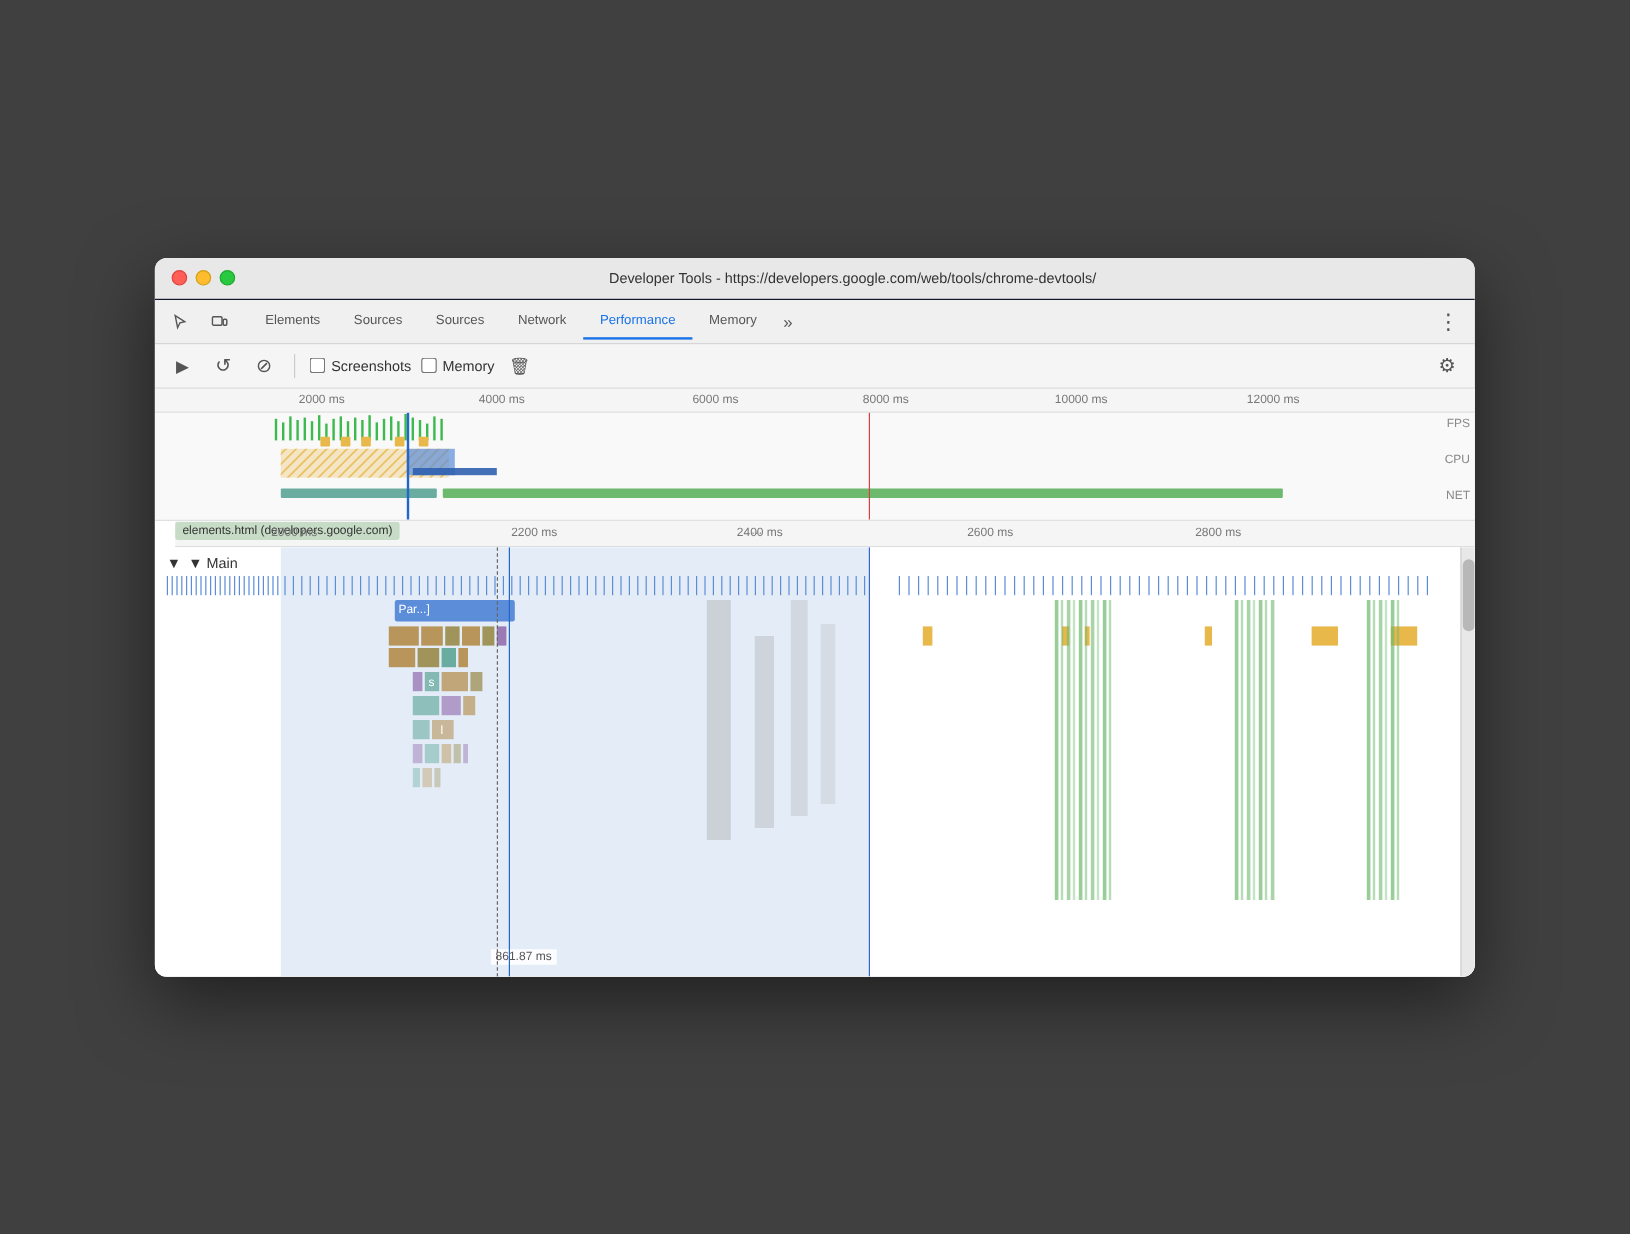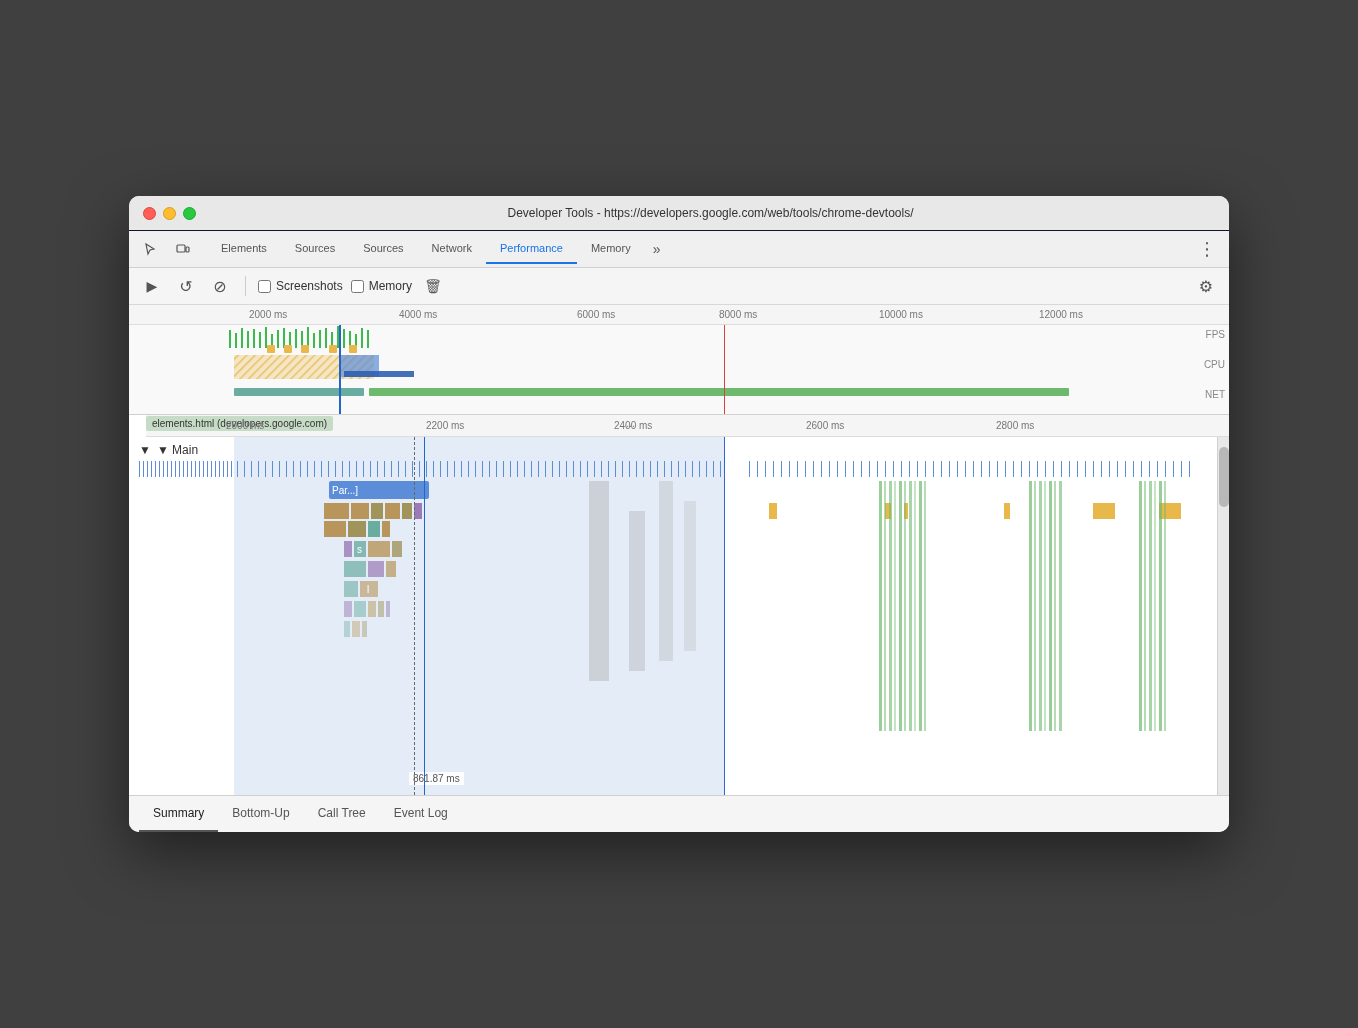--- a/index.html
+++ b/index.html
@@ -702,20 +702,14 @@
       </svg>
 
       <div class="timestamp-label" style="left:280px; bottom:10px; background:rgba(255,255,255,0.9); padding: 1px 4px;">861.87 ms</div>
 
       <div class="scrollbar" style="right:0; top:0; bottom:0; position:absolute; width:12px; background:#e8e8e8; border-left: 1px solid #d0d0d0;">
         <div class="scrollbar-thumb" style="top:10px; height:60px; background:#b8b8b8;"></div>
       </div>
     </div>
   </div>
 
-  <div class="bottom-tabs">
-    <div class="bottom-tab active">Summary</div>
-    <div class="bottom-tab">Bottom-Up</div>
-    <div class="bottom-tab">Call Tree</div>
-    <div class="bottom-tab">Event Log</div>
-  </div>
 
 </div>
 
 </body></html>

